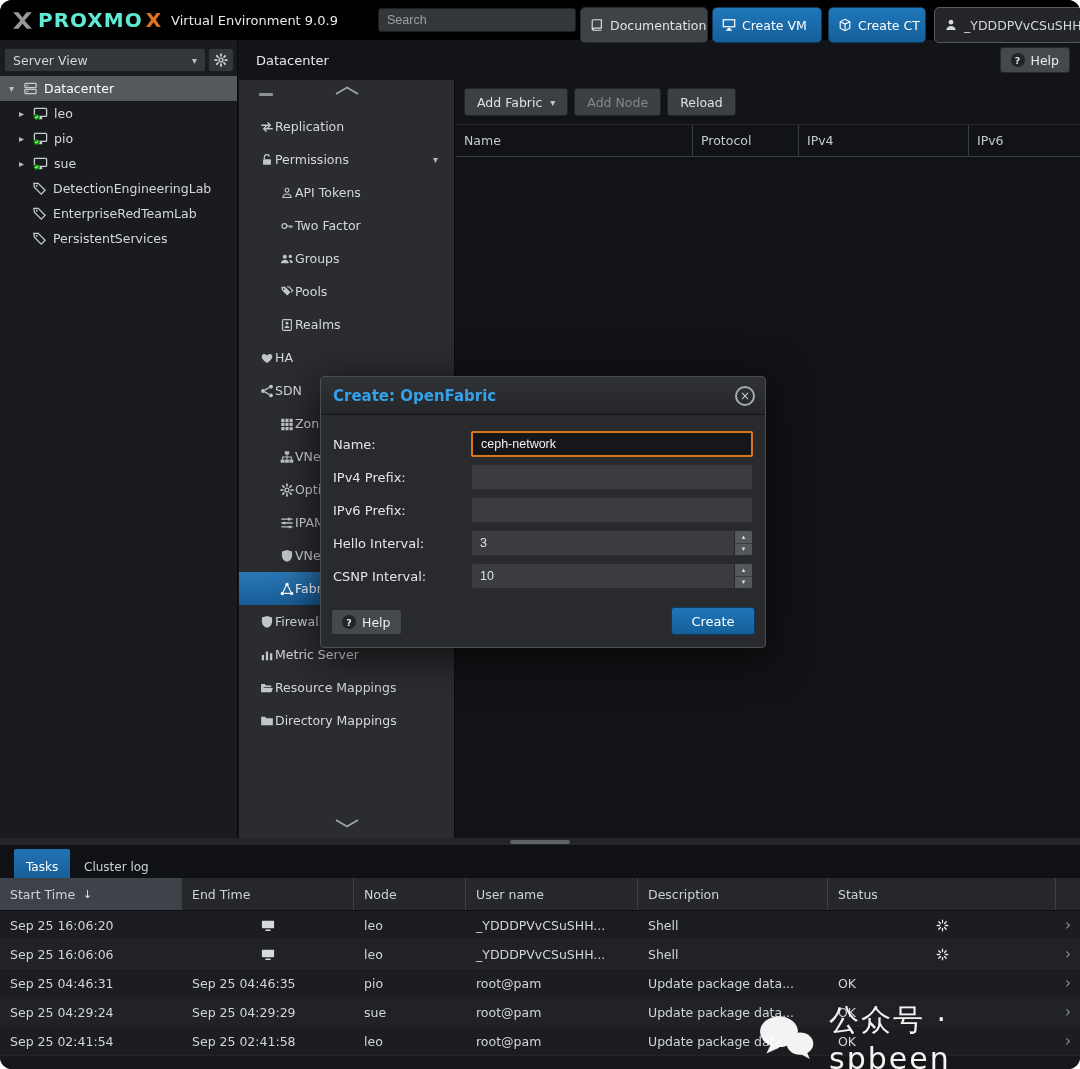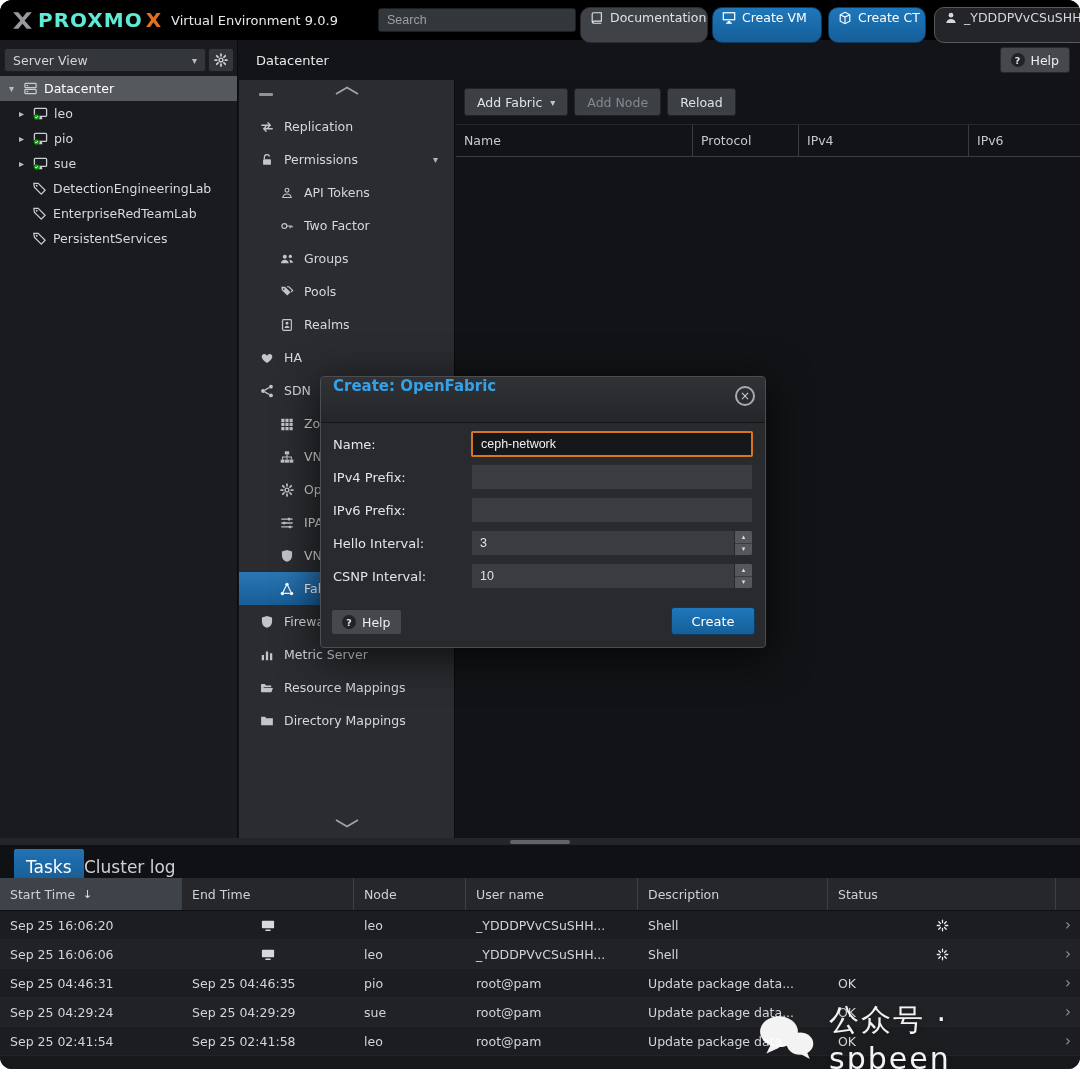--- a/index.html
+++ b/index.html
@@ -12,22 +12,22 @@
   
   .header{position:absolute;left:0;top:0;width:100%;height:40px;background:#000;z-index:5}
   .logo{position:absolute;left:10px;top:0;height:40px;display:flex;align-items:center;gap:3px}
   .logo-mark svg{width:25px;height:25px}
   .logo-name{color:#5eead4;font-weight:bold;font-size:20px;letter-spacing:1px}
   .logo-x{color:#e0711f;font-weight:bold;font-size:20px}
   .logo-sub{color:#e8eaec;font-size:13px;margin-left:7px}
   .search{position:absolute;left:378px;top:8px;width:198px;height:24px;background:#33363a;
     border:1px solid #1c1e20;border-radius:3px;color:#d7dadd;font-size:12.5px;padding:0 8px;outline:none}
   .search::placeholder{color:#9aa0a5}
-  .hbtn{position:absolute;top:7px;height:26px;display:flex;align-items:flex-end;gap:6px;
-    padding:17px 9px;border-radius:10px;font-size:12.5px;cursor:pointer;white-space:nowrap}
+  .hbtn{position:absolute;top:7px;height:26px;display:flex;align-items:center;gap:6px;
+    padding:17px 9px;border-radius:5px;font-size:12.5px;cursor:pointer;white-space:nowrap}
   .hbtn .ic{color:currentColor}
   .hbtn.gray{background:#3f4347;color:#dfe2e5;border:1px solid #2a2d30}
   .hbtn.blue{background:linear-gradient(180deg,#1f77bb,#155f99);color:#fff;border:1px solid #0d3a5e}
   .b-doc{left:580px;width:128px}
   .b-vm{left:712px;width:110px}
   .b-ct{left:828px;width:98px}
   .b-user{left:934px;width:170px;background:#232528;border:1px solid #56595d;color:#d6d9dc}
 
   
   .sidebar{position:absolute;left:0;top:40px;width:238px;height:798px;background:#1a1b1e;border-right:1px solid #0a0b0c}
@@ -55,21 +55,21 @@
   .qcirc{width:14px;height:14px;border-radius:50%;background:#212326;color:#e0e3e6;font-size:9.5px;
     font-weight:bold;display:flex;align-items:center;justify-content:center}
 
   
   .navpanel{position:absolute;left:239px;top:80px;width:216px;height:758px;background:#2b2c30;border-right:1px solid #0a0b0c}
   .schev{position:absolute;left:50%;transform:translateX(-50%);color:#9fa4a9}
   .schev svg{width:26px;height:9px}
   .schev.up{top:6px}.schev.down{bottom:10px}
   .clip-dash{position:absolute;left:20px;top:13px;width:14px;height:3px;background:#8f9397;border-radius:1px}
   .navlist{position:absolute;left:0;top:30px;right:0}
-  .ni{height:33px;display:flex;align-items:center;gap:9px;padding:0 8px 0 20px;font-size:12.5px;
+  .ni{height:33px;display:flex;align-items:center;padding:0 8px 0 20px;font-size:12.5px;
     color:#d5d8db;position:relative;cursor:pointer;white-space:nowrap}
   .ni .ic{color:#c2c6ca;width:16px;justify-content:center;flex:none}
   .ni.l1{padding-left:40px}
   .ni.sel{background:linear-gradient(180deg,#2a77b5,#175d97);color:#fff}
   .ni.sel .ic{color:#fff}
   .ni .rcaret{position:absolute;right:16px;color:#b4b8bc;font-size:10px}
 
   
   .contentpane{position:absolute;left:456px;top:80px;right:0;height:758px;background:#121316}
   .toolbar{position:absolute;left:8px;top:8px;display:flex;gap:6px}
@@ -83,43 +83,43 @@
   .gh1{width:237px}.gh2{width:106px}.gh3{width:170px}.gh4{flex:1;border-right:none}
 
   
   .splitter{position:absolute;left:0;top:838px;width:100%;height:7px;background:#232529}
   .splitter .handle{position:absolute;left:510px;top:2px;width:60px;height:4px;background:#606468;border-radius:2px;cursor:row-resize}
 
   
   .bottom{position:absolute;left:0;top:845px;width:100%;height:224px;background:#17181b}
   .tabbar{position:absolute;left:0;top:0;width:100%;height:33px;background:#101114}
   .tab{position:absolute;top:4px;height:28px;display:flex;align-items:center;padding:18px 12px;
-    font-size:17px;border-radius:2px;cursor:pointer}
+    font-size:12px;border-radius:2px;cursor:pointer}
   .tab.active{left:14px;background:linear-gradient(180deg,#2273b4,#155a92);color:#fff}
   .tab.inactive{left:72px;color:#cdd1d4}
   .trhead{position:absolute;left:0;top:33px;width:100%;height:33px;background:#26272b;display:flex;
     font-size:12.5px;color:#ced2d5;border-bottom:1px solid #0e0f11}
   .hc{height:100%;display:flex;align-items:center;gap:8px;padding-left:10px;border-right:1px solid #3c3f44;cursor:pointer}
   .hc.sorted{background:#3e434a}
   .sortarrow{font-size:11px;color:#dfe2e5}
   .c1{width:182px}.c2{width:172px}.c3{width:112px}.c4{width:172px}.c5{width:190px}.c6{width:228px}.c7{width:24px;border-right:none}
   .trb{position:absolute;left:0;width:100%;height:29px;display:flex;font-size:12.5px;color:#d2d5d8;
     border-bottom:1px solid #232428;cursor:pointer}
   .trb.dark{background:#1c1d21}.trb.lite{background:#212226}
   .c{display:flex;align-items:center;padding-left:10px;overflow:hidden;white-space:nowrap}
   .c.center{justify-content:center;padding-left:0}
   .c7{justify-content:center;padding-left:0;color:#90959a;font-size:15px}
   .console-ic{color:#d6d9dc}.console-ic svg{width:16px;height:15px}
   .spin-ic{color:#eceef0}.spin-ic svg{width:13px;height:13px}
 
   
   .modal{position:absolute;left:320px;top:376px;width:446px;height:272px;background:#292a2e;
     border:1px solid #4a4d51;border-radius:4px;box-shadow:0 8px 44px rgba(0,0,0,.72);z-index:40}
-  .modal-title{position:absolute;left:0;top:0;right:0;height:46px;background:linear-gradient(180deg,#303236,#242629);
-    border-bottom:1px solid #131416;border-radius:3px 3px 0 0;display:flex;align-items:flex-start;padding:0 12px}
+  .modal-title{position:absolute;left:0;top:0;right:0;height:38px;background:linear-gradient(180deg,#303236,#242629);
+    border-bottom:1px solid #131416;border-radius:3px 3px 0 0;display:flex;align-items:center;padding:0 12px}
   .modal-title .t{color:#35a1e8;font-size:15px;font-weight:bold}
   .modal-close{position:absolute;right:10px;top:9px;width:20px;height:20px;border-radius:50%;
     border:2px solid #a7acb1;color:#c9cdd1;display:flex;align-items:center;justify-content:center;
     font-size:12px;cursor:pointer}
   .mrow{position:absolute;left:12px;right:12px;height:26px;display:flex;align-items:center}
   .mr0{top:54px}.mr1{top:87px}.mr2{top:120px}.mr3{top:153px}.mr4{top:186px}
   .mlabel{width:138px;font-size:13px;color:#e3e5e8}
   .mfield{flex:1;height:26px;position:relative}
   .mfield input{width:100%;height:100%;background:#3a3c40;border:1px solid #2a2c30;border-radius:2px;
     color:#dfe2e5;font-size:12.5px;padding:0 8px;outline:none}

